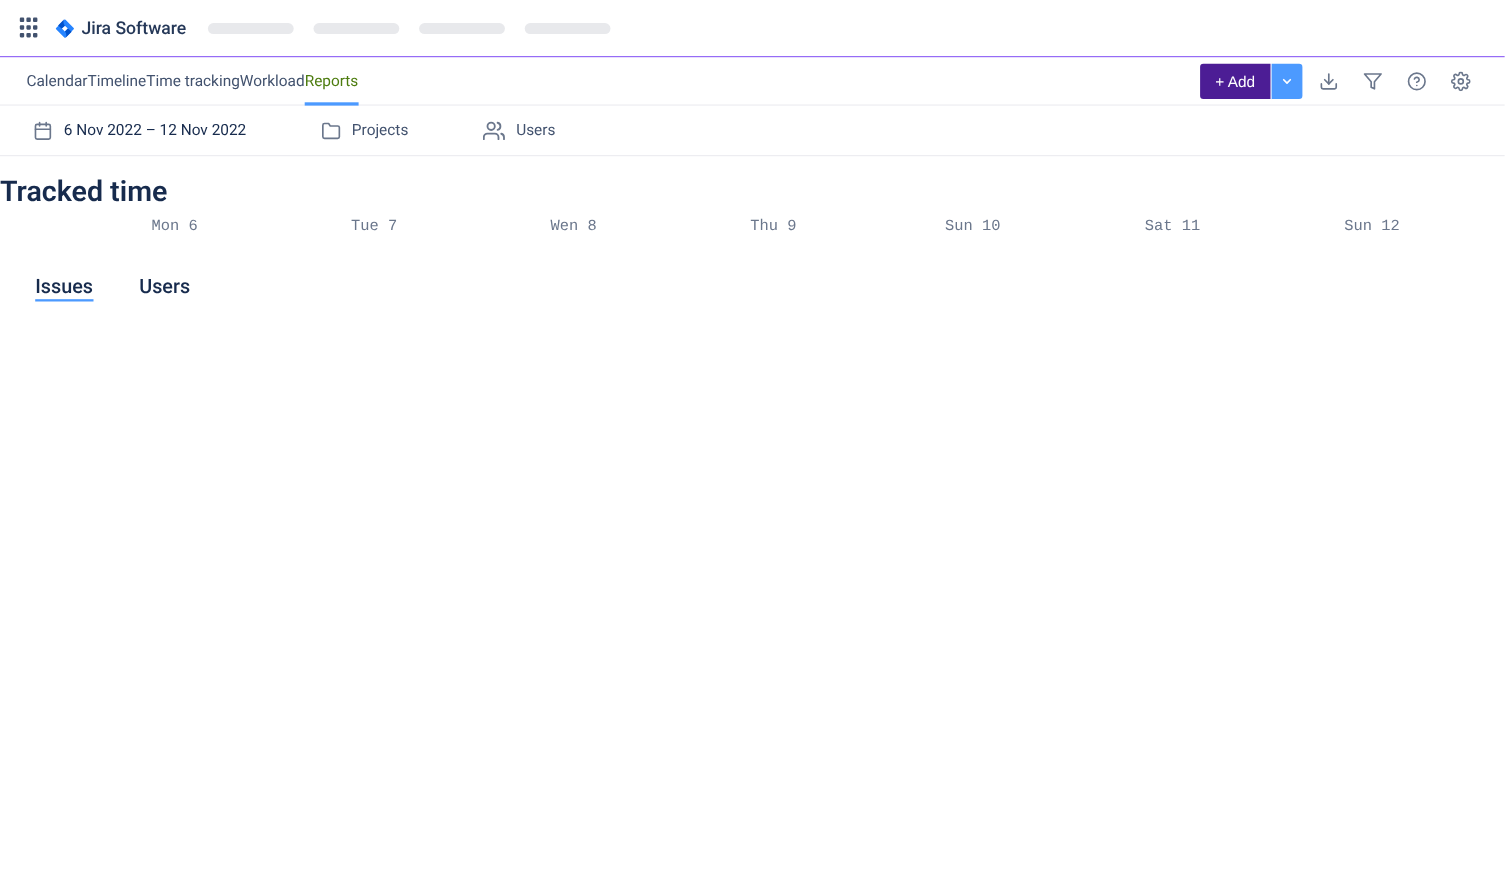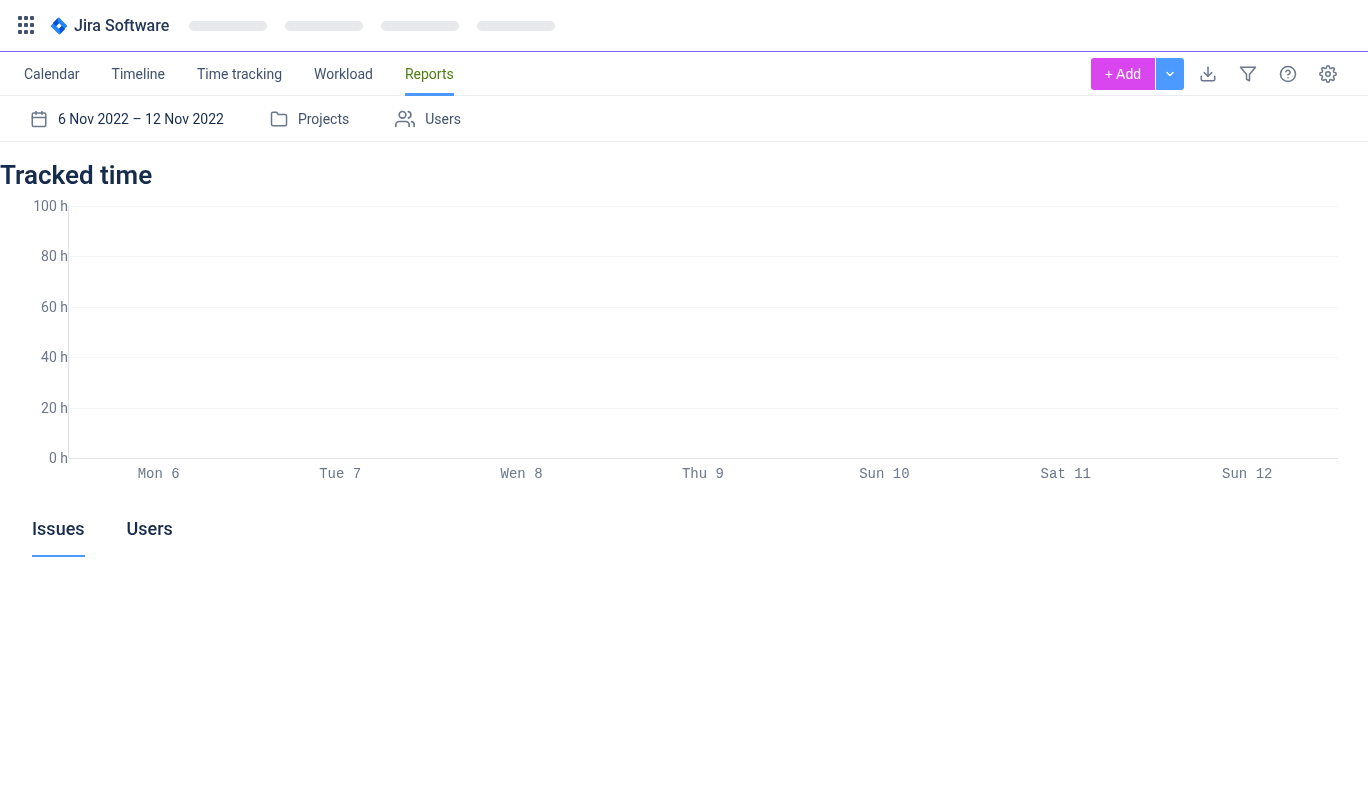--- a/index.html
+++ b/index.html
@@ -15,50 +15,50 @@
   .logo { display: flex; align-items: center; margin-left: 10px; color: #253858; font-weight: 500; font-size: 16px; }
   .logo svg { margin-right: 6px; }
   .placeholder-group { display: flex; gap: 18px; margin-left: 20px; }
   .pill { height: 10px; border-radius: 5px; background: #e8e9ec; }
 
   
   .nav {
     display: flex; align-items: center; height: 44px; border-bottom: 1px solid #ebecf0;
     padding: 0 24px;
   }
-  .nav-tabs { display: flex; gap: 32px; height: 100%; align-items: flex-end; }
+  .nav-tabs { display: flex; height: 100%; align-items: flex-end; }
   .nav-tab { color: #42526e; cursor: pointer; position: relative; height: 100%; display: flex; align-items: center; }
   .nav-tab.active { color: #4d7c0f; font-weight: 400; }
   .nav-tab.active::after { content: ""; position: absolute; left: 0; right: 0; bottom: -1px; height: 3px; background: #4c9aff; }
   .nav-spacer { flex: 1; }
   .add-group { display: flex; align-items: center; }
-  .btn-add { background: #d946ef; color: #fff; border: none; height: 32px; padding: 0 14px; border-radius: 3px 0 0 3px; font-size: 14px; font-weight: 500; cursor: pointer; display: flex; align-items: center; }
+  .btn-add { background: #4c1d95; color: #fff; border: none; height: 32px; padding: 0 14px; border-radius: 3px 0 0 3px; font-size: 14px; font-weight: 500; cursor: pointer; display: flex; align-items: center; }
   .btn-caret { background: #4c9aff; border: none; height: 32px; width: 28px; border-radius: 0 3px 3px 0; margin-left: 1px; cursor: pointer; display: flex; align-items: center; justify-content: center; }
   .icon-btn { width: 32px; height: 32px; display: flex; align-items: center; justify-content: center; cursor: pointer; color: #6b778c; margin-left: 8px; }
 
   
-  .filter-bar { display: flex; align-items: center; height: 46px; padding: 0 30px; border-bottom: 1px solid #ebecf0; gap: 46px; }
+  .filter-bar { display: flex; align-items: center; height: 46px; padding: 0 30px; border-bottom: 1px solid #ebecf0; gap: 68px; }
   .filter-item { display: flex; align-items: center; gap: 10px; color: #42526e; cursor: pointer; }
   .filter-item .date-text { color: #172b4d; }
 
   
   .chart-wrap { padding: 18px 0 0 0; }
   .chart-title { text-align: left; font-size: 26px; font-weight: 600; color: #172b4d; margin-bottom: 6px; }
   .chart-body { position: relative; height: 262px; margin: 0 30px; }
   .y-axis { position: absolute; left: 0; top: 10px; bottom: 0; width: 38px; }
   .y-tick { position: absolute; right: 0; color: #6b778c; font-size: 14px; transform: translateY(-50%); text-align: right; width: 50px; }
   .plot { position: absolute; left: 38px; right: 0; top: 10px; bottom: 0; border-left: 1px solid #dfe1e6; }
   .grid-line { position: absolute; left: 0; right: 0; height: 1px; background: #f4f5f7; }
   .grid-line.baseline { background: #dfe1e6; }
   .x-axis { display: flex; margin: 8px 30px 0 68px; font-family: Liberation Mono, monospace; }
   .x-tick { flex: 1; text-align: center; color: #6b778c; font-size: 14px; }
 
   
   .lower-tabs { display: flex; gap: 42px; padding: 36px 32px 0; }
-  .lower-tab { font-size: 18px; font-weight: 500; color: #172b4d; cursor: pointer; position: relative; padding-bottom: 18px; }
+  .lower-tab { font-size: 18px; font-weight: 500; color: #172b4d; cursor: pointer; position: relative; padding-bottom: 3px; }
   .lower-tab.active::after { content: ""; position: absolute; left: 0; right: 0; bottom: -1px; height: 3px; background: #4c9aff; }
 </style>
 </head>
 <body>
 
 <div class="jira-header">
   <div class="apps-grid">
     <span></span>
       <span></span>
       <span></span>
@@ -151,38 +151,20 @@
         <circle cx="9" cy="7" r="4"></circle>
         <path d="M23 21v-2a4 4 0 0 0-3-3.9"></path>
         <path d="M16 3.1a4 4 0 0 1 0 7.8"></path>
       </svg>
     <span>Users</span>
   </div>
 </div>
 
 <div class="chart-wrap">
   <div class="chart-title">Tracked time</div>
-  <div class="chart-body">
-    <div class="y-axis">
-      <div class="y-tick" style="top:0%">100 h</div>
-      <div class="y-tick" style="top:20%">80 h</div>
-      <div class="y-tick" style="top:40%">60 h</div>
-      <div class="y-tick" style="top:60%">40 h</div>
-      <div class="y-tick" style="top:80%">20 h</div>
-      <div class="y-tick" style="top:100%">0 h</div>
-    </div>
-    <div class="plot">
-      <div class="grid-line" style="top:0%"></div>
-      <div class="grid-line" style="top:20%"></div>
-      <div class="grid-line" style="top:40%"></div>
-      <div class="grid-line" style="top:60%"></div>
-      <div class="grid-line" style="top:80%"></div>
-      <div class="grid-line baseline" style="top:100%"></div>
-    </div>
-  </div>
   <div class="x-axis">
     <div class="x-tick">Mon 6</div>
     <div class="x-tick">Tue 7</div>
     <div class="x-tick">Wen 8</div>
     <div class="x-tick">Thu 9</div>
     <div class="x-tick">Sun 10</div>
     <div class="x-tick">Sat 11</div>
     <div class="x-tick">Sun 12</div>
   </div>
 </div>

